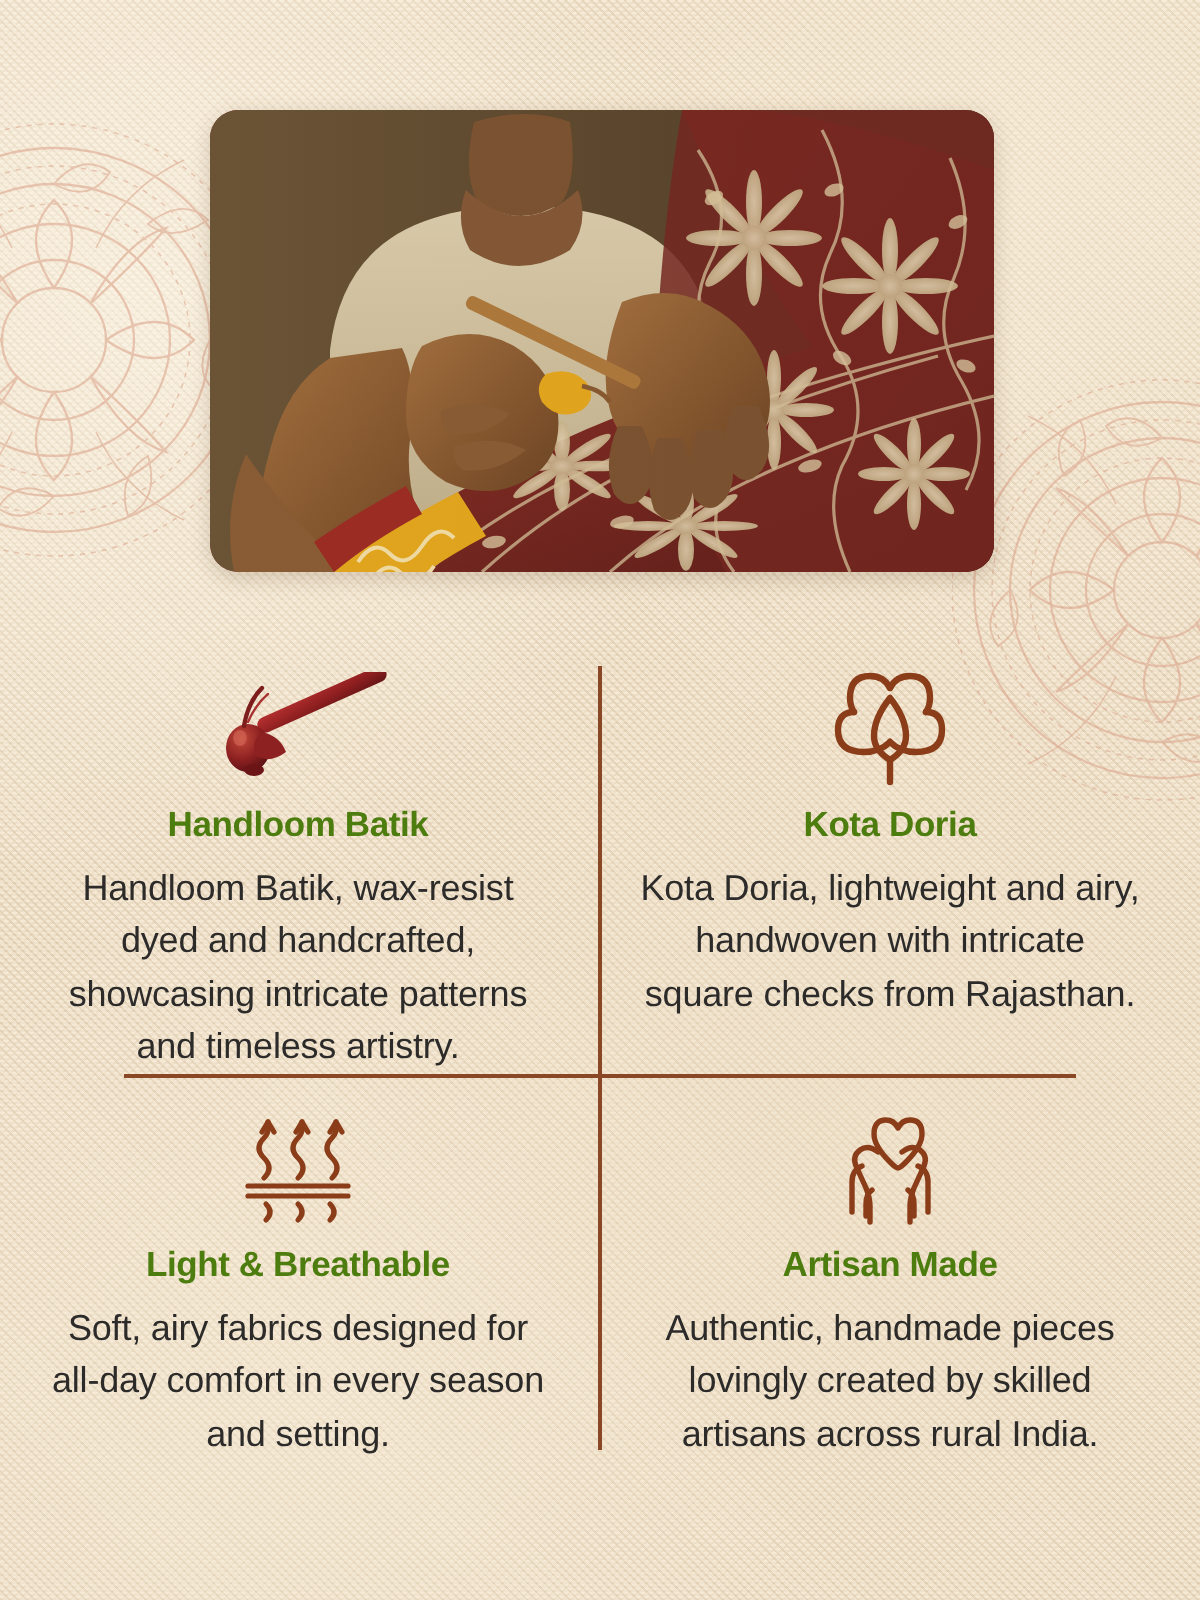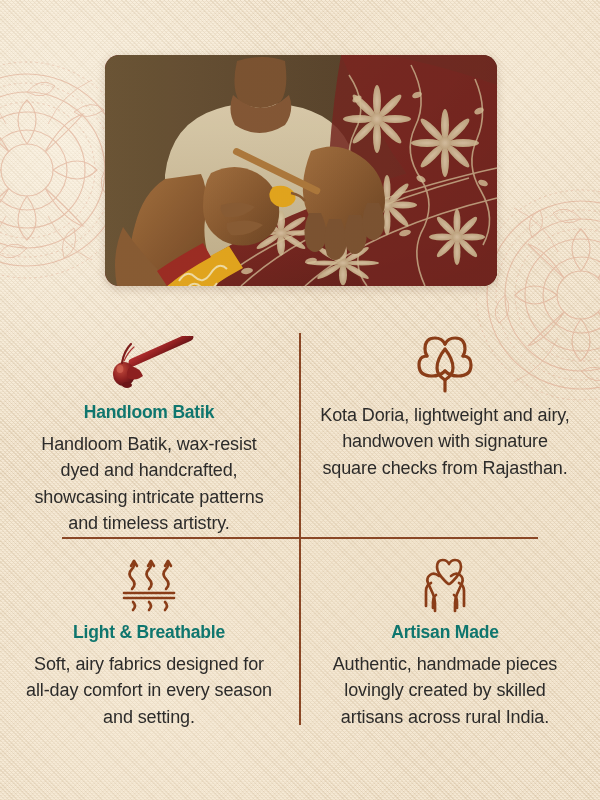--- a/index.html
+++ b/index.html
@@ -125,21 +125,21 @@
     display: flex;
     align-items: center;
     justify-content: center;
     margin-bottom: 6px;
   }
   .cell-icon svg { display: block; }
 
   .cell-title {
     font-size: 17.5px;
     font-weight: bold;
-    color: #0f766e;
+    color: #4d7c0f;
     letter-spacing: -0.2px;
     margin: 0 0 9px 0;
     line-height: 1.15;
     text-align: center;
   }
   .cell-desc {
     font-size: 18px;
     color: #2c2b2a;
     line-height: 1.46;
     margin: 0;
@@ -461,21 +461,22 @@
             <path d="M13 21 q-8 0 -8 9 q0 11 13 11 q8 0 13 -5"></path>
 
             <path d="M49 21 q8 0 8 9 q0 11 -13 11 q-8 0 -13 -5"></path>
 
             <path d="M31 14 q-8 10 -8 19 q0 7 8 12 q8 -5 8 -12 q0 -9 -8 -19z"></path>
 
             <path d="M31 45 v11"></path>
           </g>
         </svg>
       </div>
-      <p class="cell-desc">Kota Doria, lightweight and airy, handwoven with signature square checks from Rajasthan.</p>
+      <p class="cell-title">Kota Doria</p>
+      <p class="cell-desc">Kota Doria, lightweight and airy, handwoven with intricate square checks from Rajasthan.</p>
     </div>
 
     <div class="cell cell-br">
       <div class="cell-icon">
         <svg width="62" height="58" viewBox="0 0 62 58">
           <g fill="none" stroke="#8a3d18" stroke-width="2.7" stroke-linecap="round" stroke-linejoin="round">
 
             <path d="M31 26 q-8 -8 -8 -14 q0 -7 6 -7 q4 0 6 4 q2 -4 6 -4 q6 0 6 7 q0 6 -8 14 q-3 3 -4 3 q-1 0 -4 -3z"></path>
 
             <path d="M25 21 q-5 -4 -9 -1 q-4 3 -2 8 l5 11 q2 5 2 9 v8"></path>

